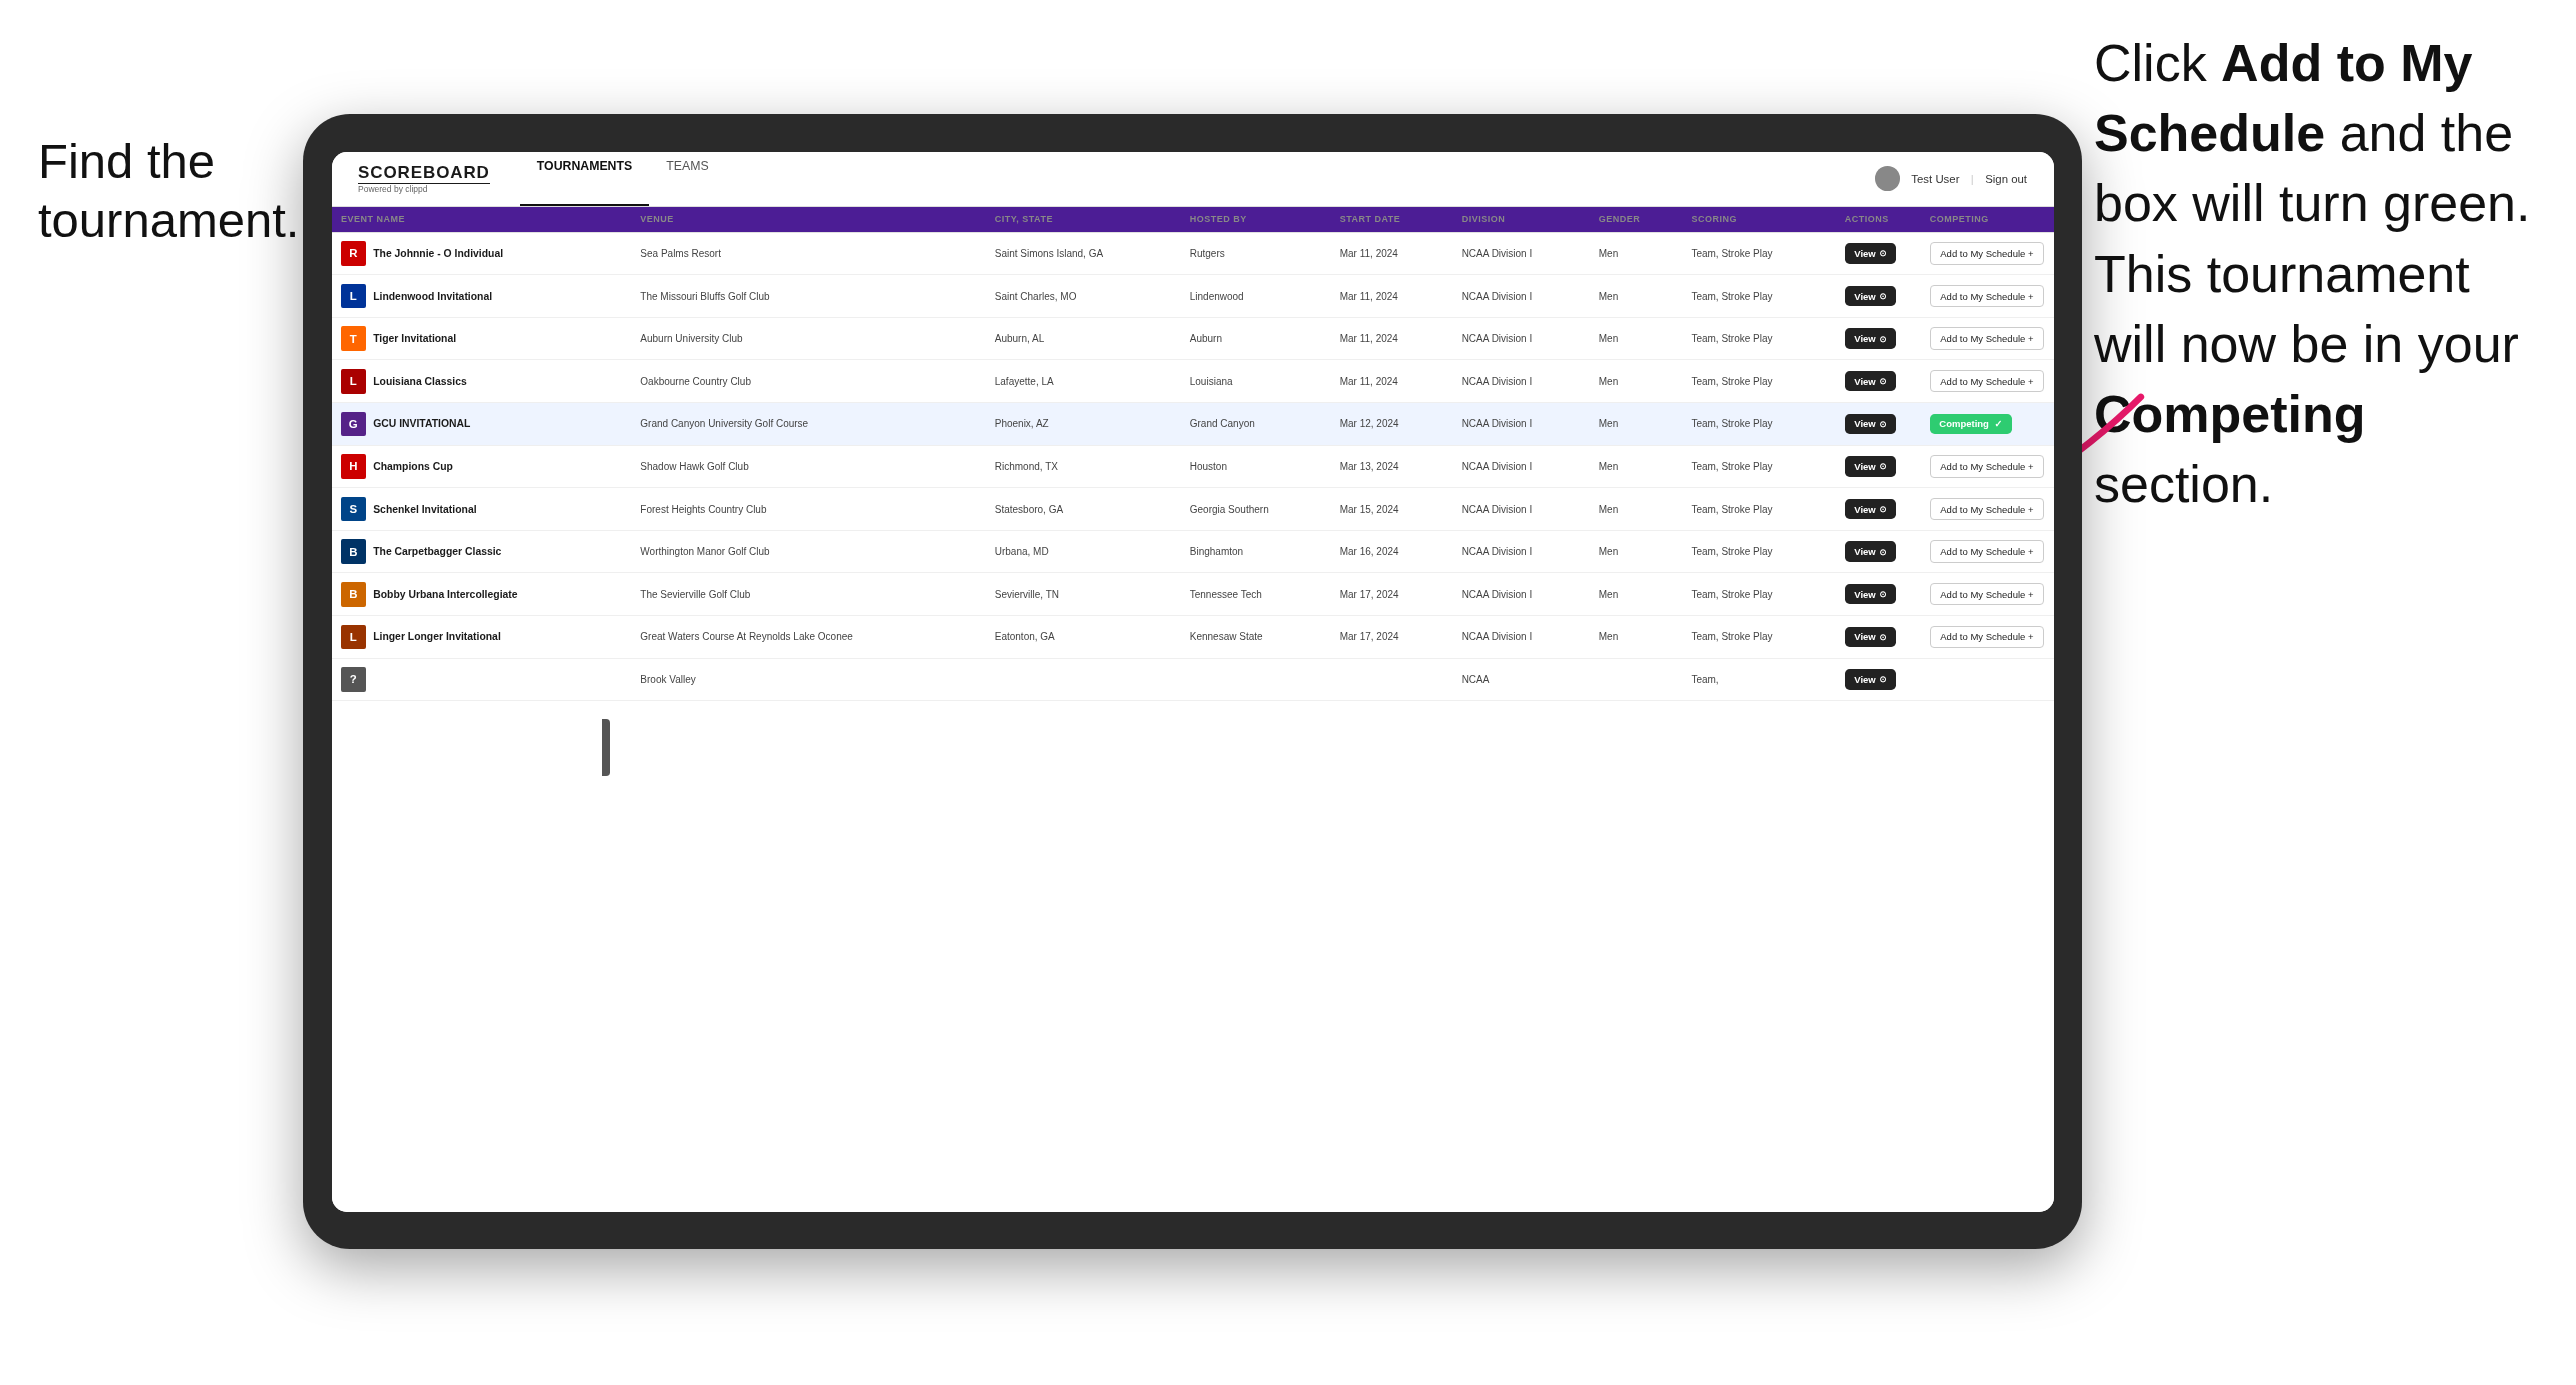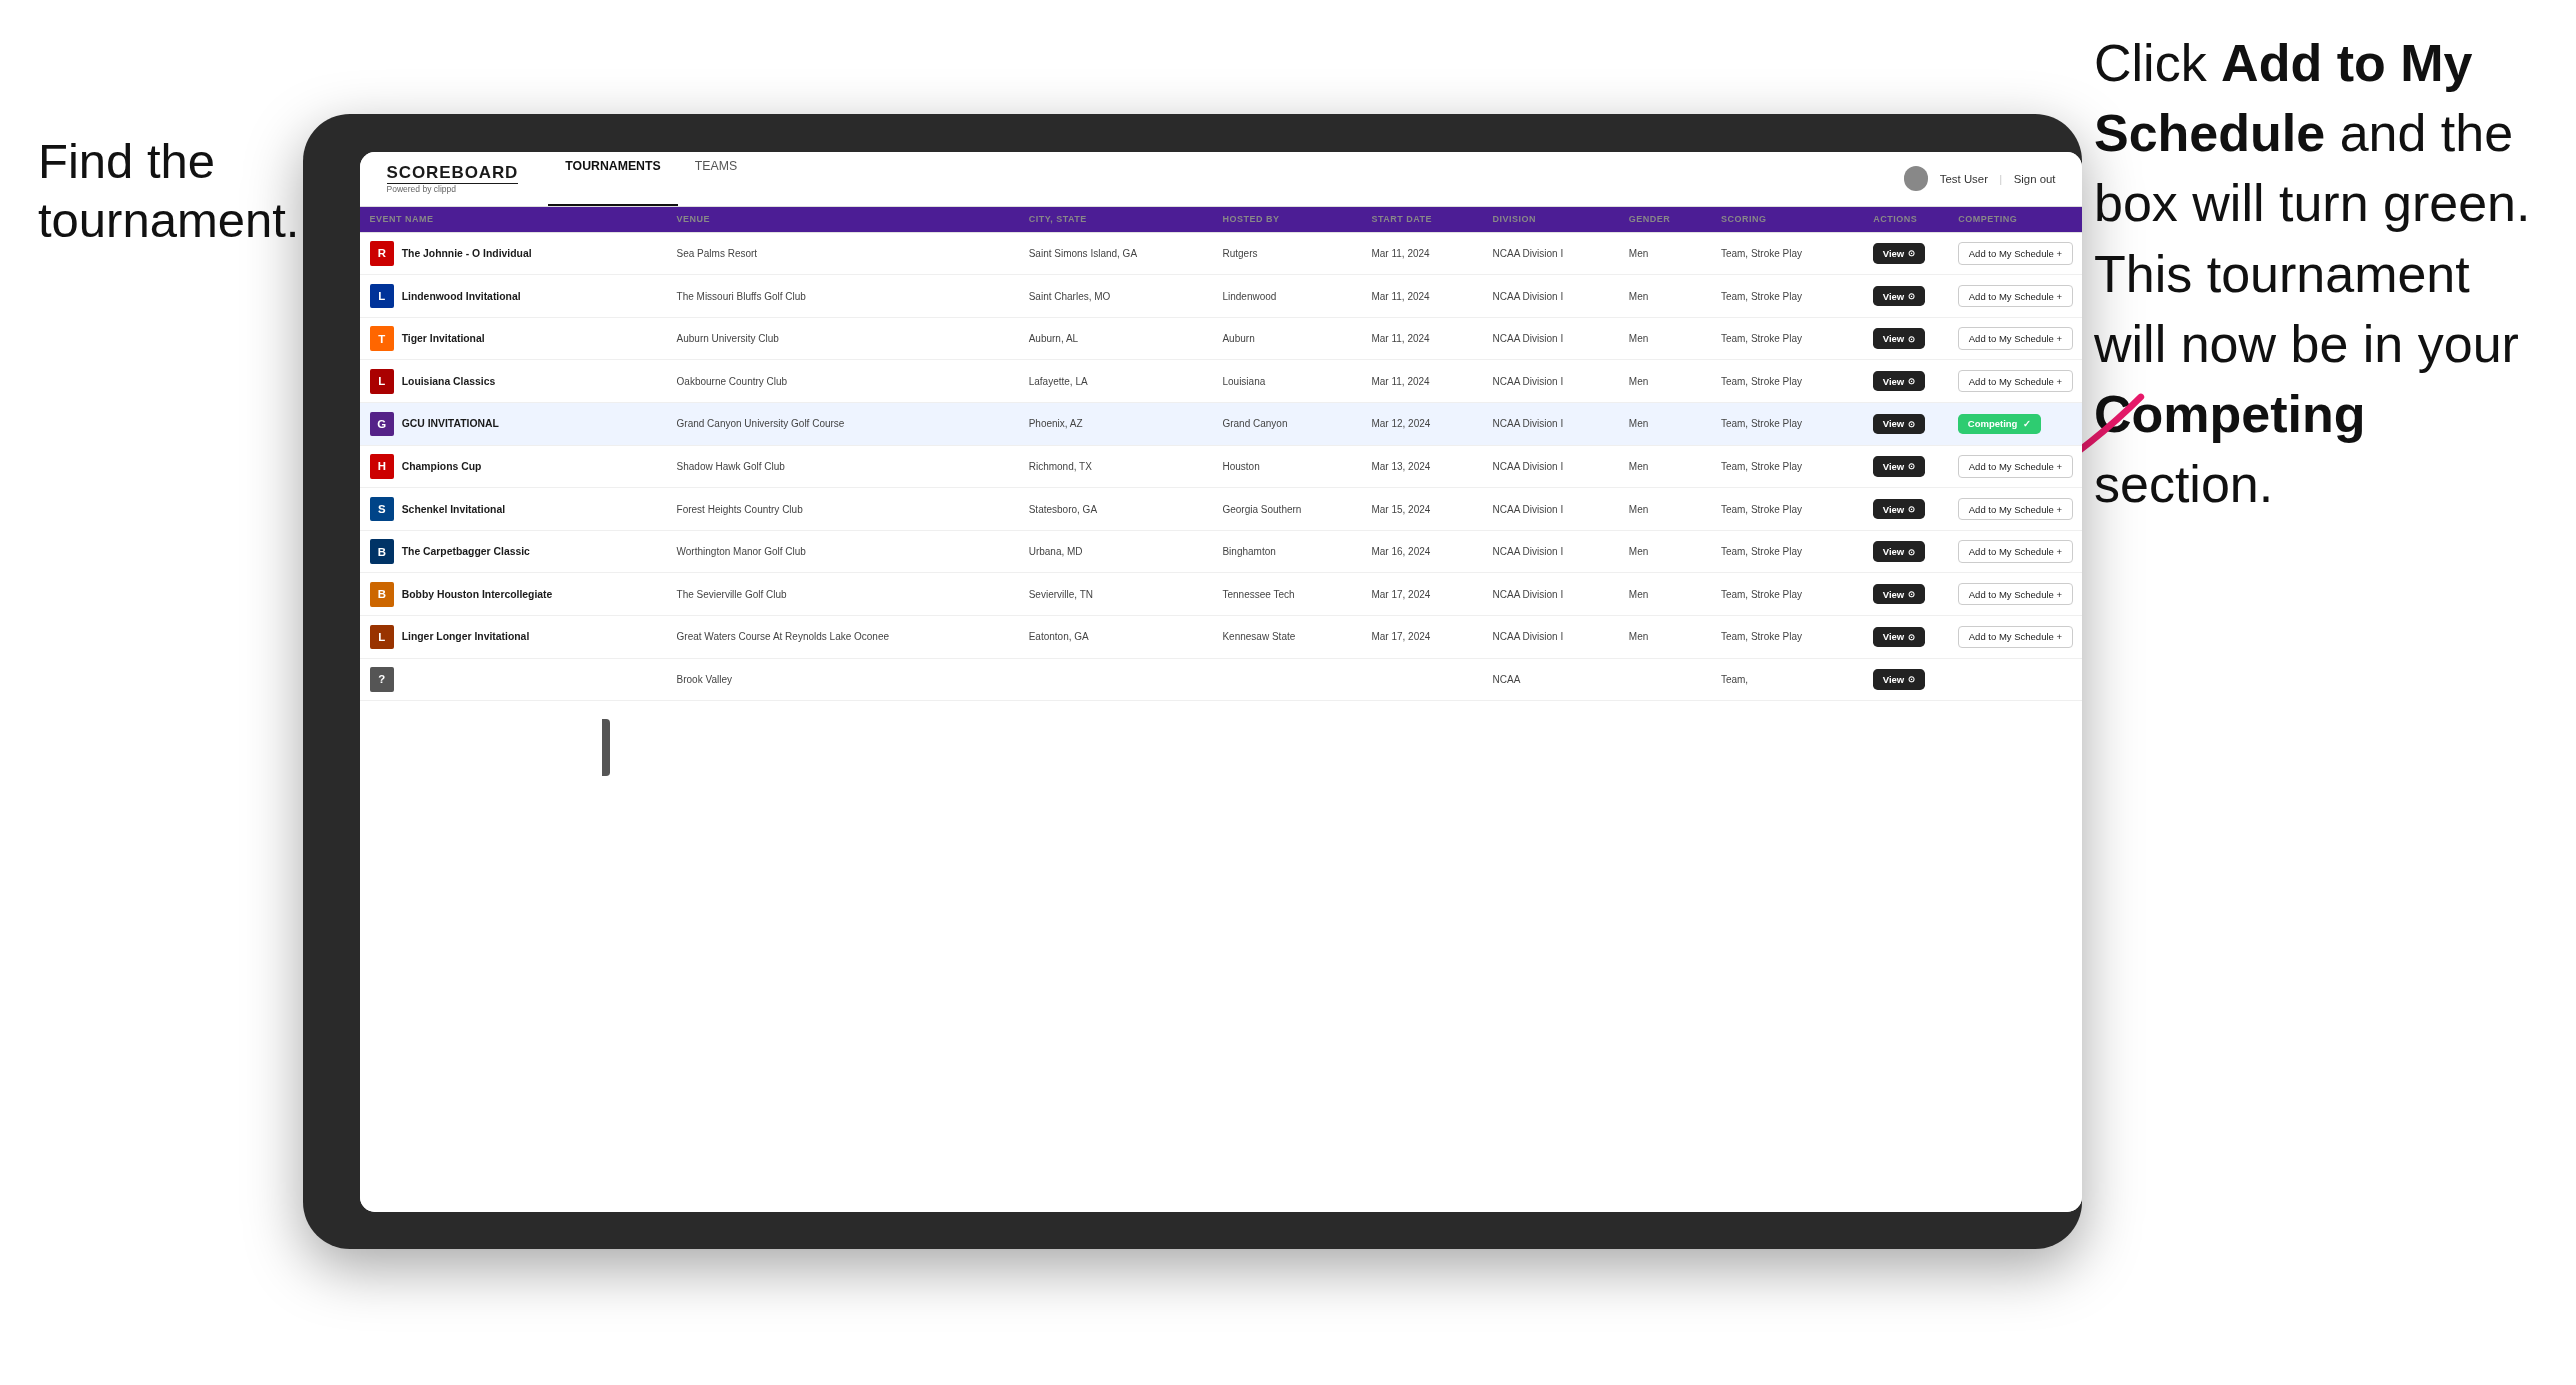--- a/index.html
+++ b/index.html
@@ -59,21 +59,21 @@
       position: absolute;
       left: 303px;
       top: 114px;
       width: 1779px;
       height: 1135px;
       background: #2a2a2a;
       border-radius: 47px;
       box-shadow: 0 19px 57px rgba(0,0,0,0.35);
       display: flex;
       align-items: center;
-      justify-content: flex-end;
+      justify-content: center;
     }
 
     .tablet-screen {
       width: 1722px;
       height: 1060px;
       background: #f5f5f5;
       border-radius: 15px;
       overflow: hidden;
       display: flex;
       flex-direction: column;
@@ -502,21 +502,21 @@
               <td class="scoring-col">Team, Stroke Play</td>
               <td>
                 <button class="view-btn">View <span style="font-size:8.5px;">⊙</span></button>
               </td>
               <td><button class="add-btn">Add to My Schedule +</button></td>
             </tr>
             <tr>
               <td>
     <div class="event-name-cell">
       <div class="team-logo" style="background:#cc6600; color:#fff;">B</div>
-      <span class="event-name-text">Bobby Houston Intercollegiate</span>
+      <span class="event-name-text">Bobby Urbana Intercollegiate</span>
     </div>
               </td>
               <td class="venue-col">The Sevierville Golf Club</td>
               <td class="city-col">Sevierville, TN</td>
               <td class="hosted-col">Tennessee Tech</td>
               <td class="date-col">Mar 17, 2024</td>
               <td class="division-col">NCAA Division I</td>
               <td class="gender-col">Men</td>
               <td class="scoring-col">Team, Stroke Play</td>
               <td>

